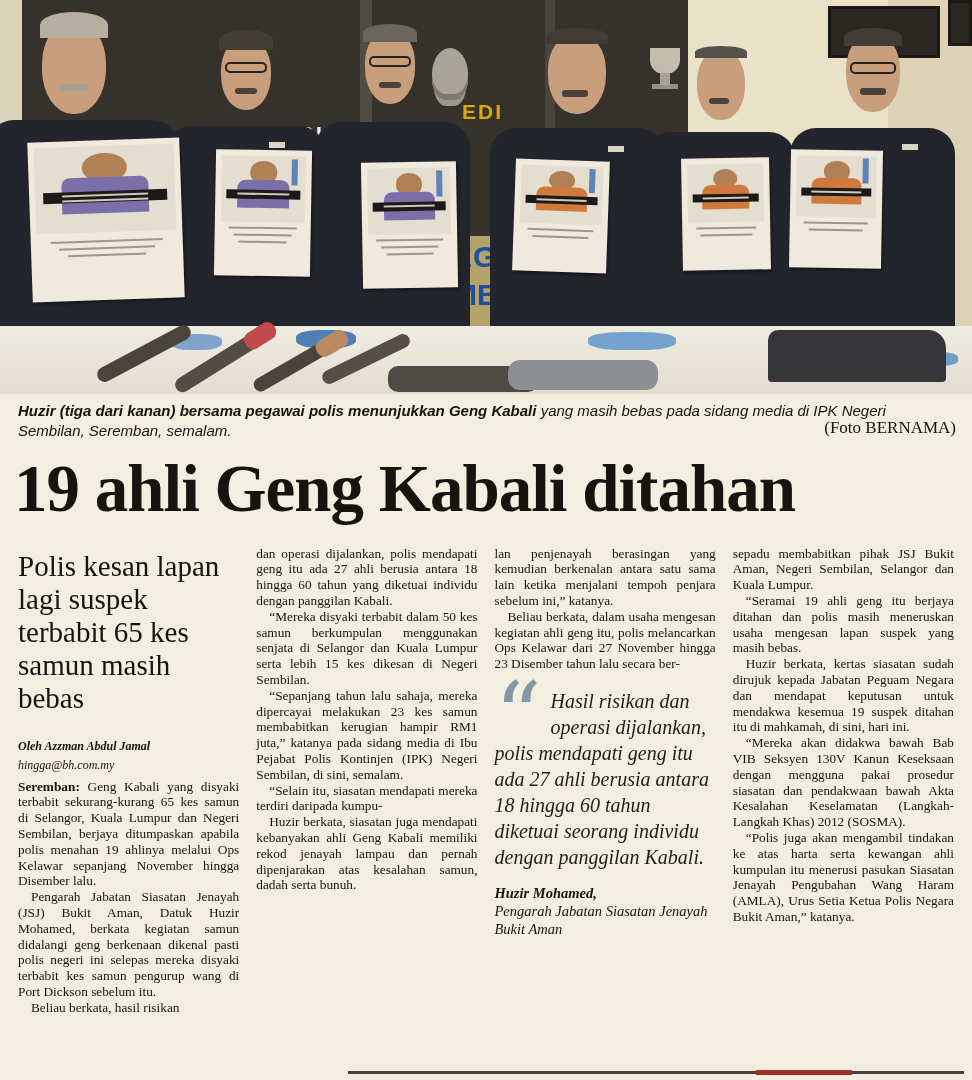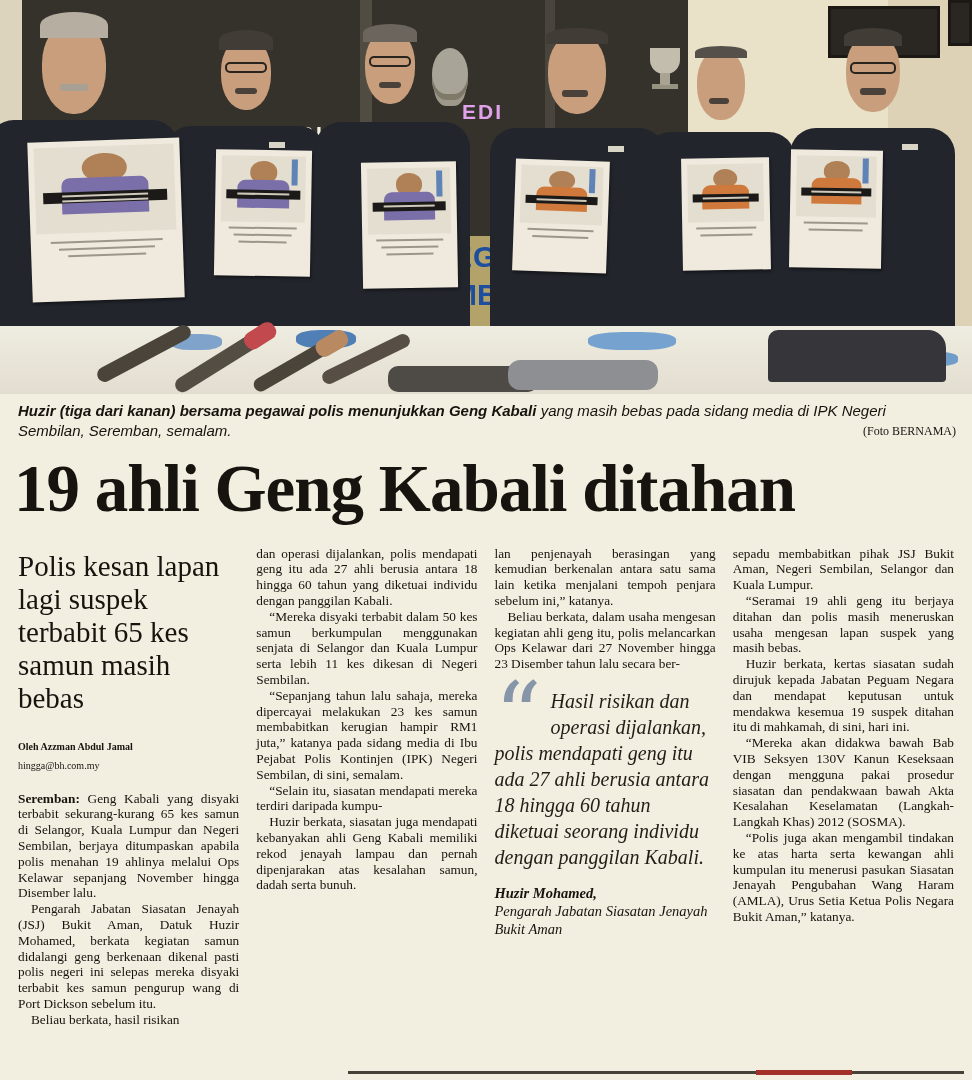--- a/index.html
+++ b/index.html
@@ -21,21 +21,21 @@
   .photo .frame { position:absolute; background:#2a2722; border:3px solid #1c1915; }
   .photo .frame.f1 { left:828px; top:6px;  width:112px; height:52px; }
   .photo .frame.f2 { left:948px; top:0;    width:24px;  height:46px; }
   .photo .trophy { position:absolute; left:650px; top:48px; width:30px; height:26px;
                    background:#c3bdae; border-radius:0 0 14px 14px; }
   .photo .trophy:after { content:""; position:absolute; left:10px; top:25px; width:10px; height:12px; background:#aaa394; }
   .photo .trophy:before{ content:""; position:absolute; left:2px;  top:36px; width:26px; height:5px;  background:#97917f; }
   .photo .crest { position:absolute; left:432px; top:48px; width:36px; height:52px;
                   background:#bdb8aa; border-radius:50% 50% 40% 40%;
                   box-shadow:0 8px 0 -2px #b0aa9a, inset 0 -6px 0 #8c8676; opacity:.85; }
-  .photo .txt-media { position:absolute; left:462px; top:100px; color:#f0abfc; font-weight:700;
+  .photo .txt-media { position:absolute; left:462px; top:100px; color:#eab308; font-weight:700;
                       font-family:"Liberation Sans",sans-serif; font-size:21px; letter-spacing:2px; opacity:.92; }
   .photo .txt-ibu { position:absolute; left:290px; top:122px; color:#f2efe6; font-weight:700;
                     font-family:"Liberation Sans",sans-serif; font-size:22px; letter-spacing:2px; }
   .photo .pillar { position:absolute; width:52px; background:#b3a269; top:232px; height:112px; }
   .photo .pillar.pl1 { left:118px; }
   .photo .pillar.pl2 { left:300px; top:244px; height:100px; }
   .photo .pillar.pl3 { left:448px; top:236px; height:108px; width:58px; }
   .photo .pillar.pl4 { left:636px; top:248px; height:96px;  }
   .photo .pillar.pl5 { left:795px; top:240px; height:104px; }
   .photo .banner-txt { position:absolute; font-family:"Liberation Sans",sans-serif; font-weight:800;
@@ -86,32 +86,32 @@
   .cloth.c4 { left:918px; top:26px; width:40px; height:14px; background:#6f9cc9; }
   .bag { position:absolute; left:768px; top:4px; width:178px; height:52px; background:#35353a; border-radius:10px 18px 4px 4px; }
   .sweater { position:absolute; left:508px; top:34px; width:150px; height:30px; background:#8d8f93; border-radius:12px; }
   .dark-cloth { position:absolute; left:388px; top:40px; width:150px; height:26px; background:#4e4a45; border-radius:10px; }
 
   
   .caption { position:relative; padding:7px 18px 2px; font-family:"Liberation Sans",sans-serif;
              font-size:15px; line-height:1.32; font-style:italic; max-width:972px; }
   .caption .cap-bold { font-weight:700; }
   .caption .credit { position:absolute; right:16px; bottom:3px; font-style:normal;
-                     font-family:"Liberation Serif",serif; font-size:12px; }
+                     font-family:"Liberation Serif",serif; font-size:17px; }
 
   
   .headline { padding:12px 14px 0; font-size:67px; font-weight:700; letter-spacing:-1px;
               color:#17130e; line-height:1.0; font-family:"Liberation Serif",serif; }
 
   
   .cols { display:grid; grid-template-columns:repeat(4,1fr); gap:17px; padding:24px 18px 0; }
   .cols p { font-size:13.3px; line-height:15.8px; text-align:justify; }
   .cols p.ind { text-indent:13px; }
   .subhead { font-size:29px; line-height:33px; font-weight:400; margin:4px 0 22px; }
-  .byline { margin-bottom:16px; font-size:10px; line-height:19px; }
+  .byline { margin-bottom:4px; font-size:12px; line-height:19px;font-style:italic; }
   .byline .name { font-weight:700; display:block; }
   .byline .email { display:block; }
   .lead-label { font-weight:700; }
   .pullquote { margin-top:16px; font-style:italic; font-size:20px; line-height:26px;
                text-align:left; color:#211d17; }
   .pullquote .qmark { float:left; width:56px; height:52px; font-size:92px; line-height:58px;
                       color:#8795a9; font-style:normal; font-family:"DejaVu Serif",serif; }
   .attrib { margin-top:14px; font-style:italic; font-size:14.5px; line-height:18px; }
   .attrib .aname { font-weight:700; }
 
@@ -306,21 +306,21 @@
       <span class="name">Oleh Azzman Abdul Jamal</span>
       <span class="email">hingga@bh.com.my</span>
     </div>
     <p><span class="lead-label">Seremban:</span><span> Geng Kabali yang disyaki terbabit sekurang-kurang 65 kes samun di Selangor, Kuala Lumpur dan Negeri Sembilan, berjaya ditumpaskan apabila polis menahan 19 ahlinya melalui Ops Kelawar sepanjang November hingga Disember lalu.</span></p>
     <p class="ind">Pengarah Jabatan Siasatan Jenayah (JSJ) Bukit Aman, Datuk Huzir Mohamed, berkata kegiatan samun didalangi geng berkenaan dikenal pasti polis negeri ini selepas mereka disyaki terbabit kes samun pengurup wang di Port Dickson sebelum itu.</p>
     <p class="ind">Beliau berkata, hasil risikan</p>
   </div>
 
   <div class="col">
     <p>dan operasi dijalankan, polis mendapati geng itu ada 27 ahli berusia antara 18 hingga 60 tahun yang diketuai individu dengan panggilan Kabali.</p>
-    <p class="ind">“Mereka disyaki terbabit dalam 50 kes samun berkumpulan menggunakan senjata di Selangor dan Kuala Lumpur serta lebih 11 kes dikesan di Negeri Sembilan.</p>
+    <p class="ind">“Mereka disyaki terbabit dalam 50 kes samun berkumpulan menggunakan senjata di Selangor dan Kuala Lumpur serta lebih 15 kes dikesan di Negeri Sembilan.</p>
     <p class="ind">“Sepanjang tahun lalu sahaja, mereka dipercayai melakukan 23 kes samun membabitkan kerugian hampir RM1 juta,” katanya pada sidang media di Ibu Pejabat Polis Kontinjen (IPK) Negeri Sembilan, di sini, semalam.</p>
     <p class="ind">“Selain itu, siasatan mendapati mereka terdiri daripada kumpu-</p>
     <p class="ind">Huzir berkata, siasatan juga mendapati kebanyakan ahli Geng Kabali memiliki rekod jenayah lampau dan pernah dipenjarakan atas kesalahan samun, dadah serta bunuh.</p>
   </div>
 
   <div class="col">
     <p>lan penjenayah berasingan yang kemudian berkenalan antara satu sama lain ketika menjalani tempoh penjara sebelum ini,” katanya.</p>
     <p class="ind">Beliau berkata, dalam usaha mengesan kegiatan ahli geng itu, polis melancarkan Ops Kelawar dari 27 November hingga 23 Disember tahun lalu secara ber-</p>
     <div class="pullquote">
       <span class="qmark">“</span>

